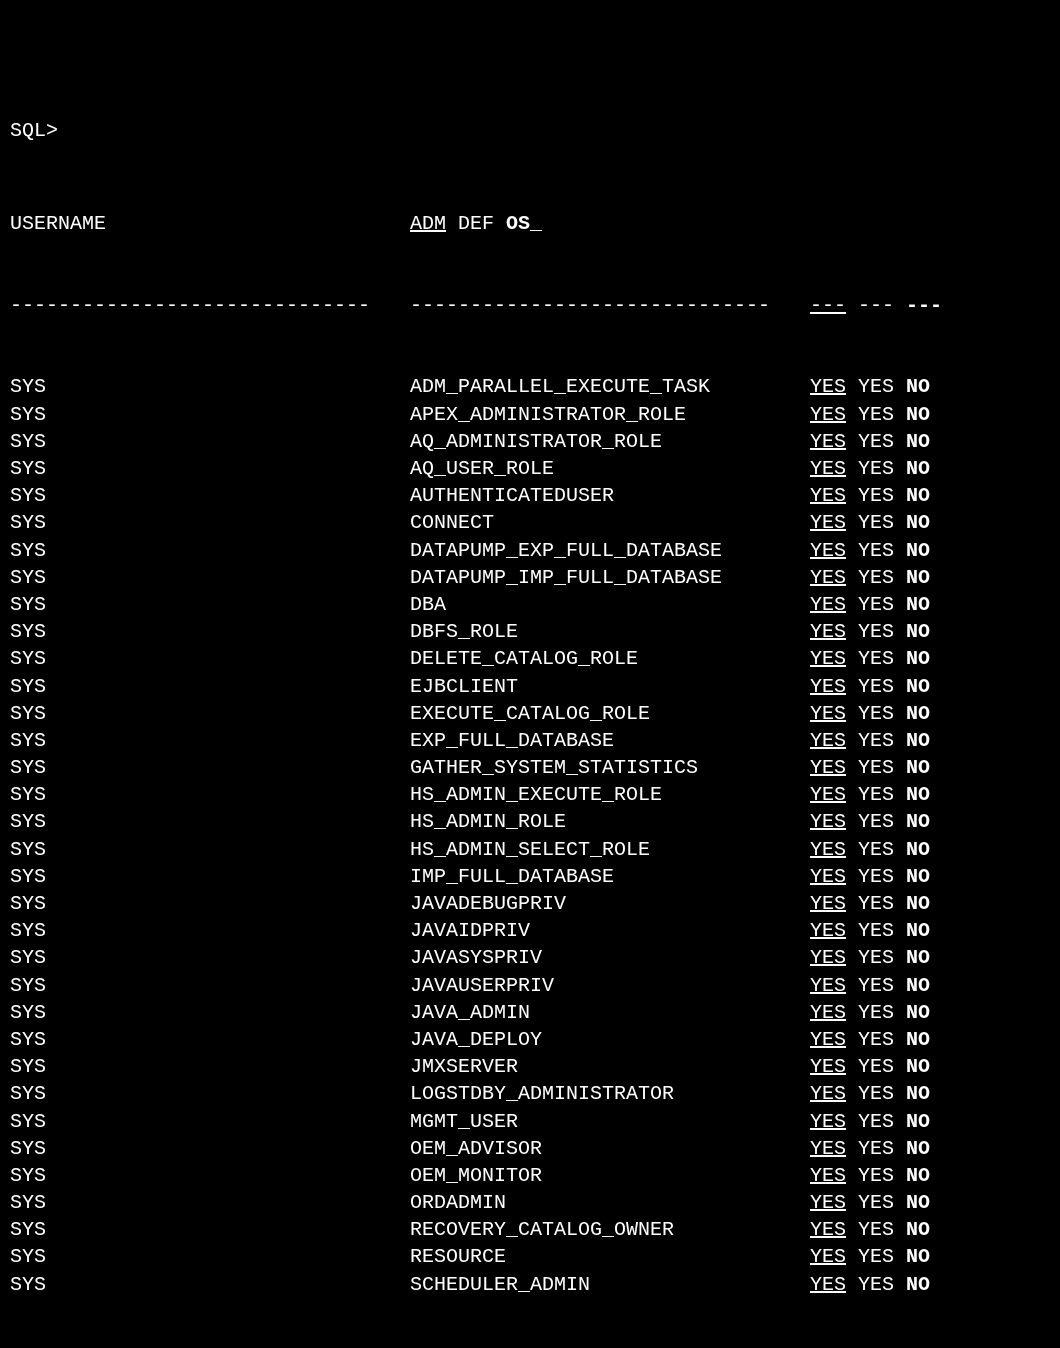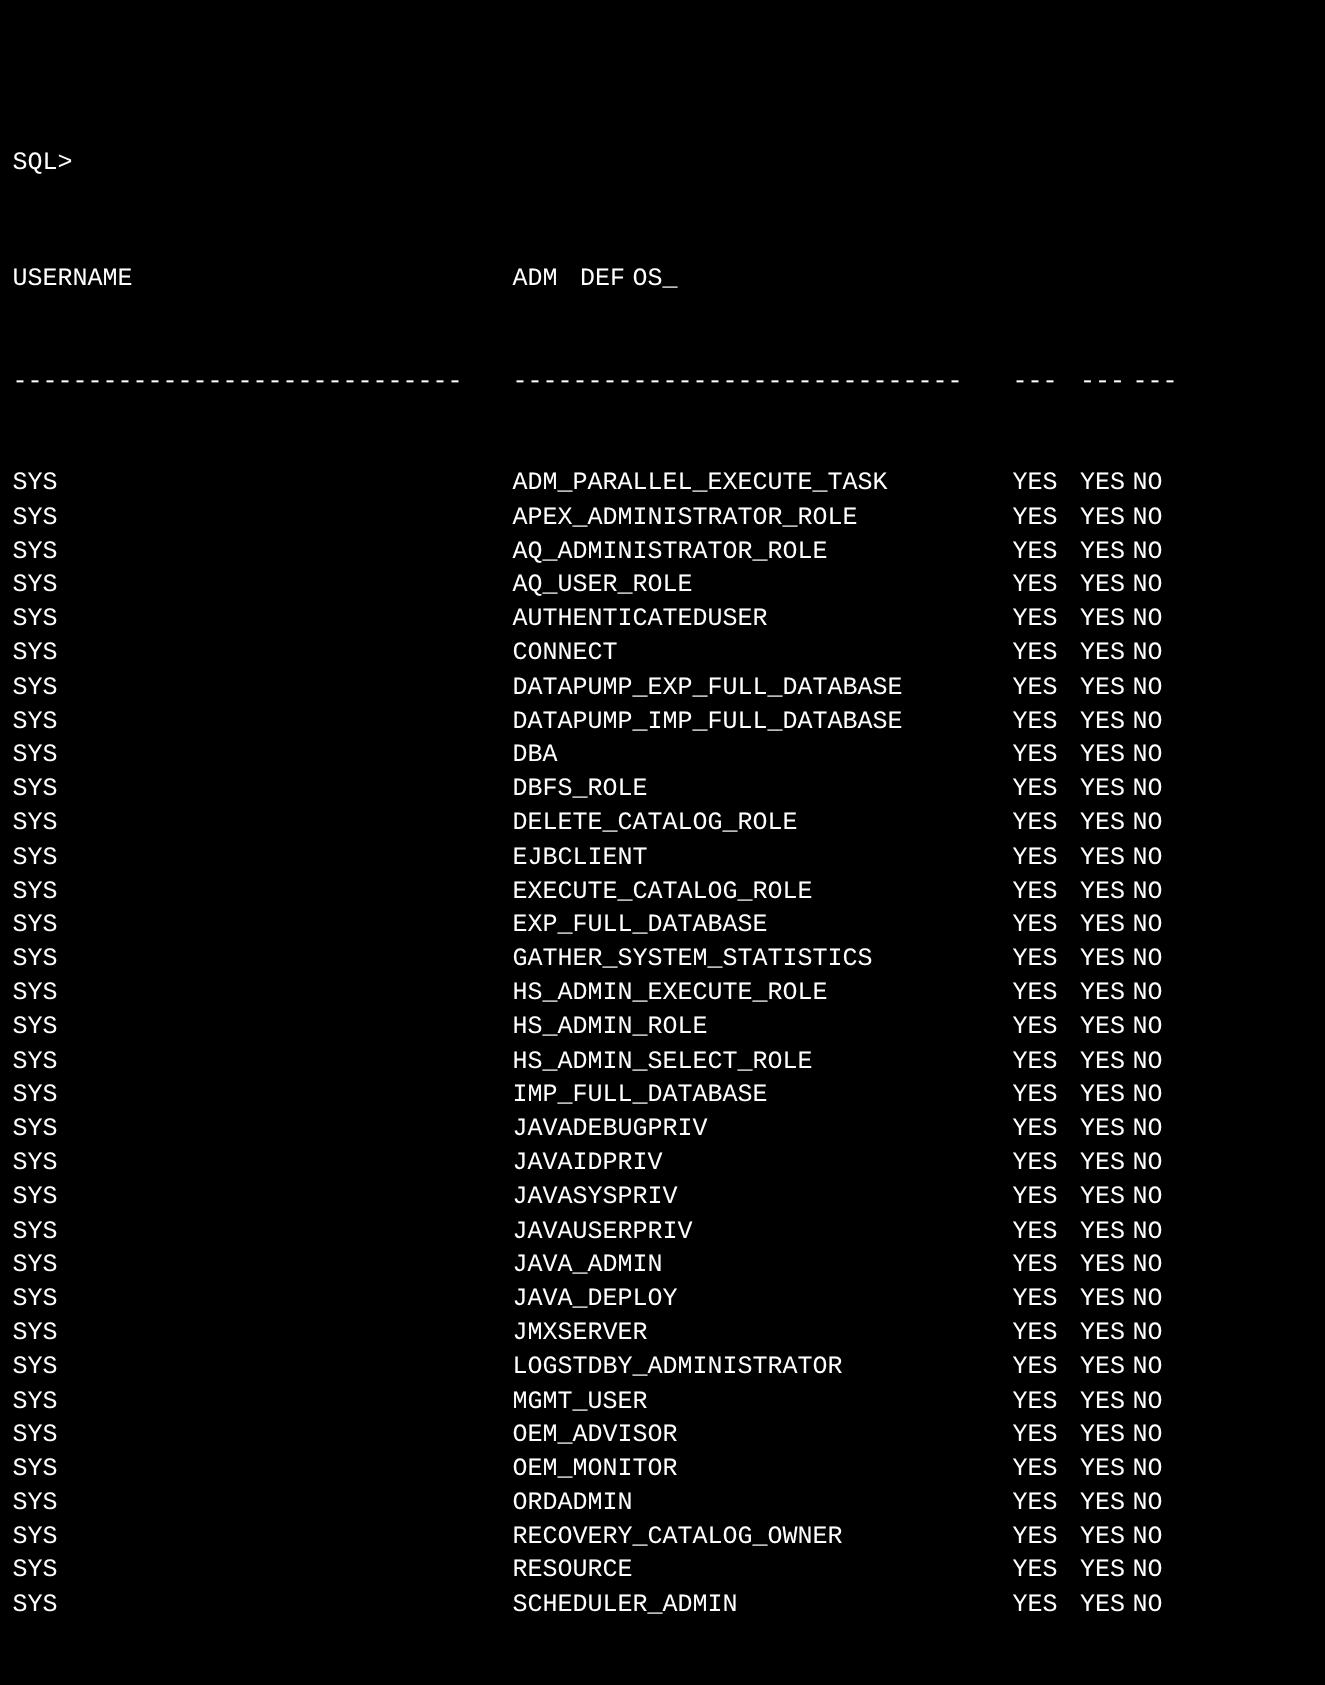--- a/index.html
+++ b/index.html
@@ -19,23 +19,23 @@
     .highlight {
       border: 2px solid #ff0000;
       padding: 0 4px;
       display: inline-block;
     }
     .row {
       display: flex;
     }
     .col-user { width: 400px; font-family: Liberation Mono, monospace; }
     .col-role { width: 400px; }
-    .col-adm  { width: 48px; }
-    .col-def  { width: 48px; text-align: center; }
-    .col-os   { width: 38px; }
+    .col-adm  { width: 48px; text-decoration: underline; }
+    .col-def  { width: 48px; }
+    .col-os   { width: 38px; font-weight: bold; }
     .header-line { margin-top: 12px; }
     .dashes { letter-spacing: 0; }
   </style>
 </head>
 <body>
 
 
 
 <div class="prompt-line">
   <span>SQL&gt;</span><span>&nbsp;</span>

